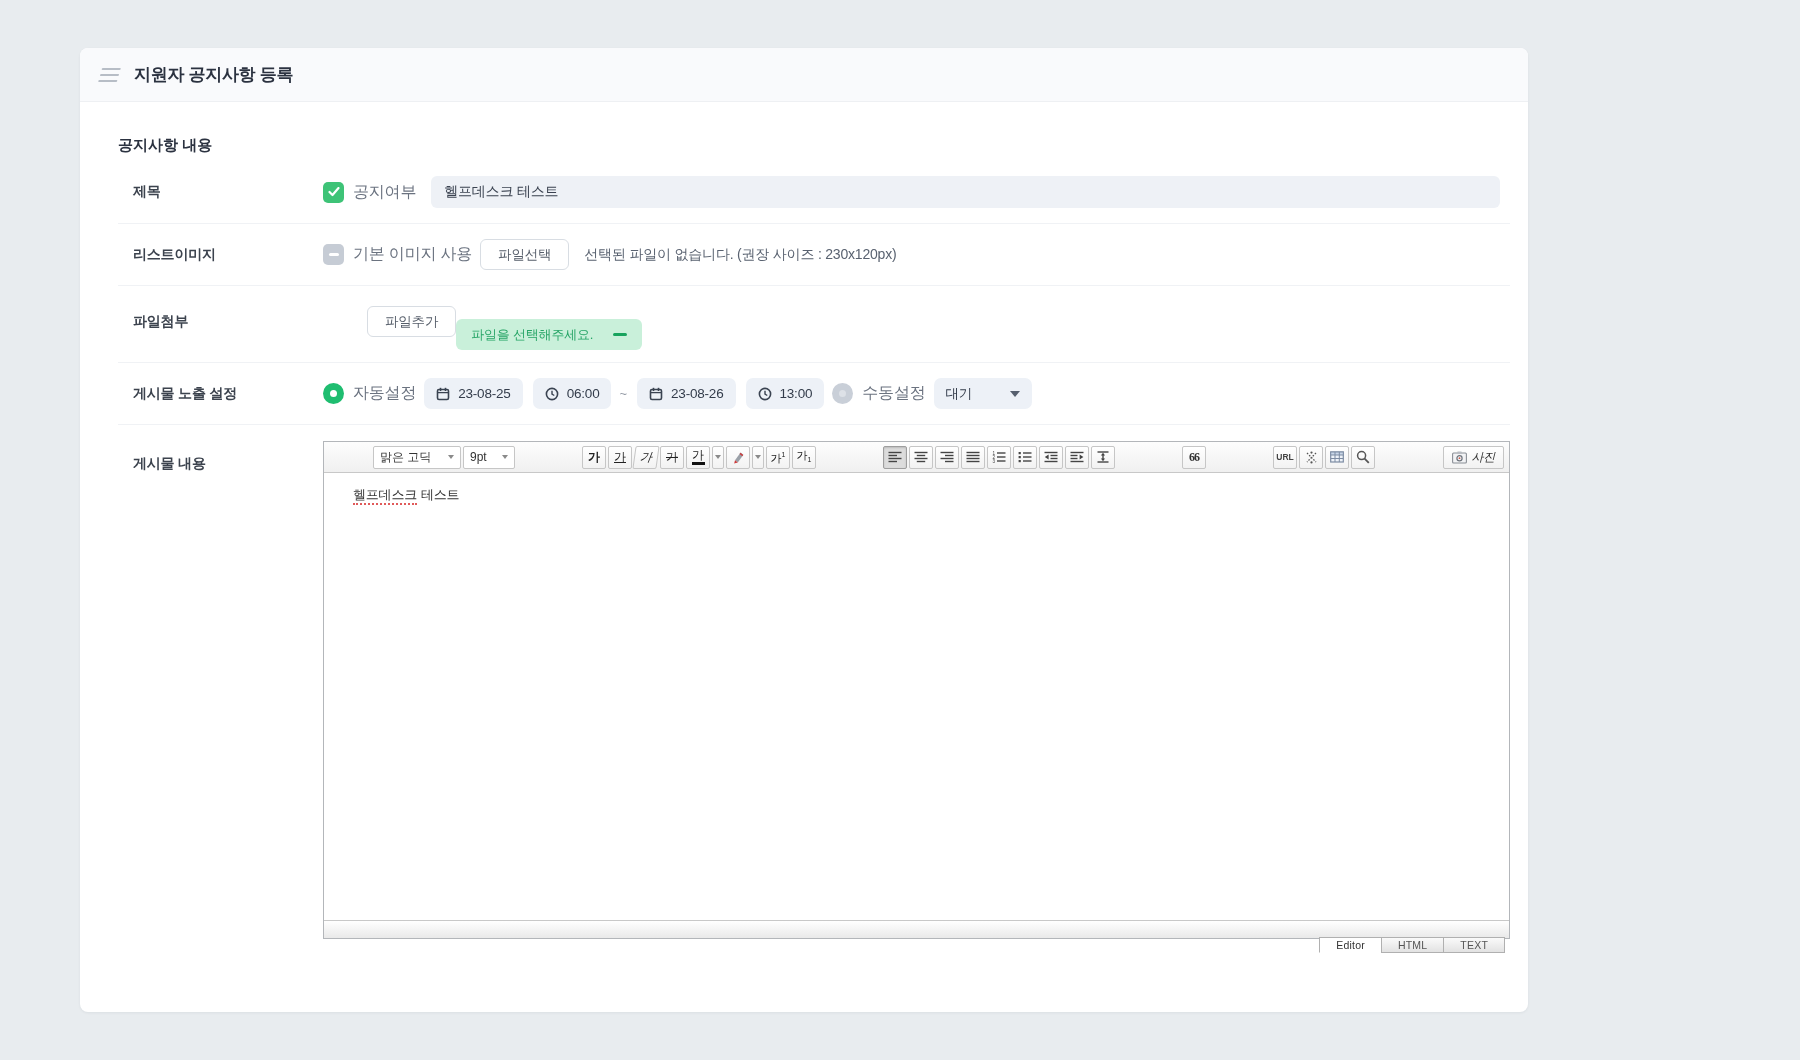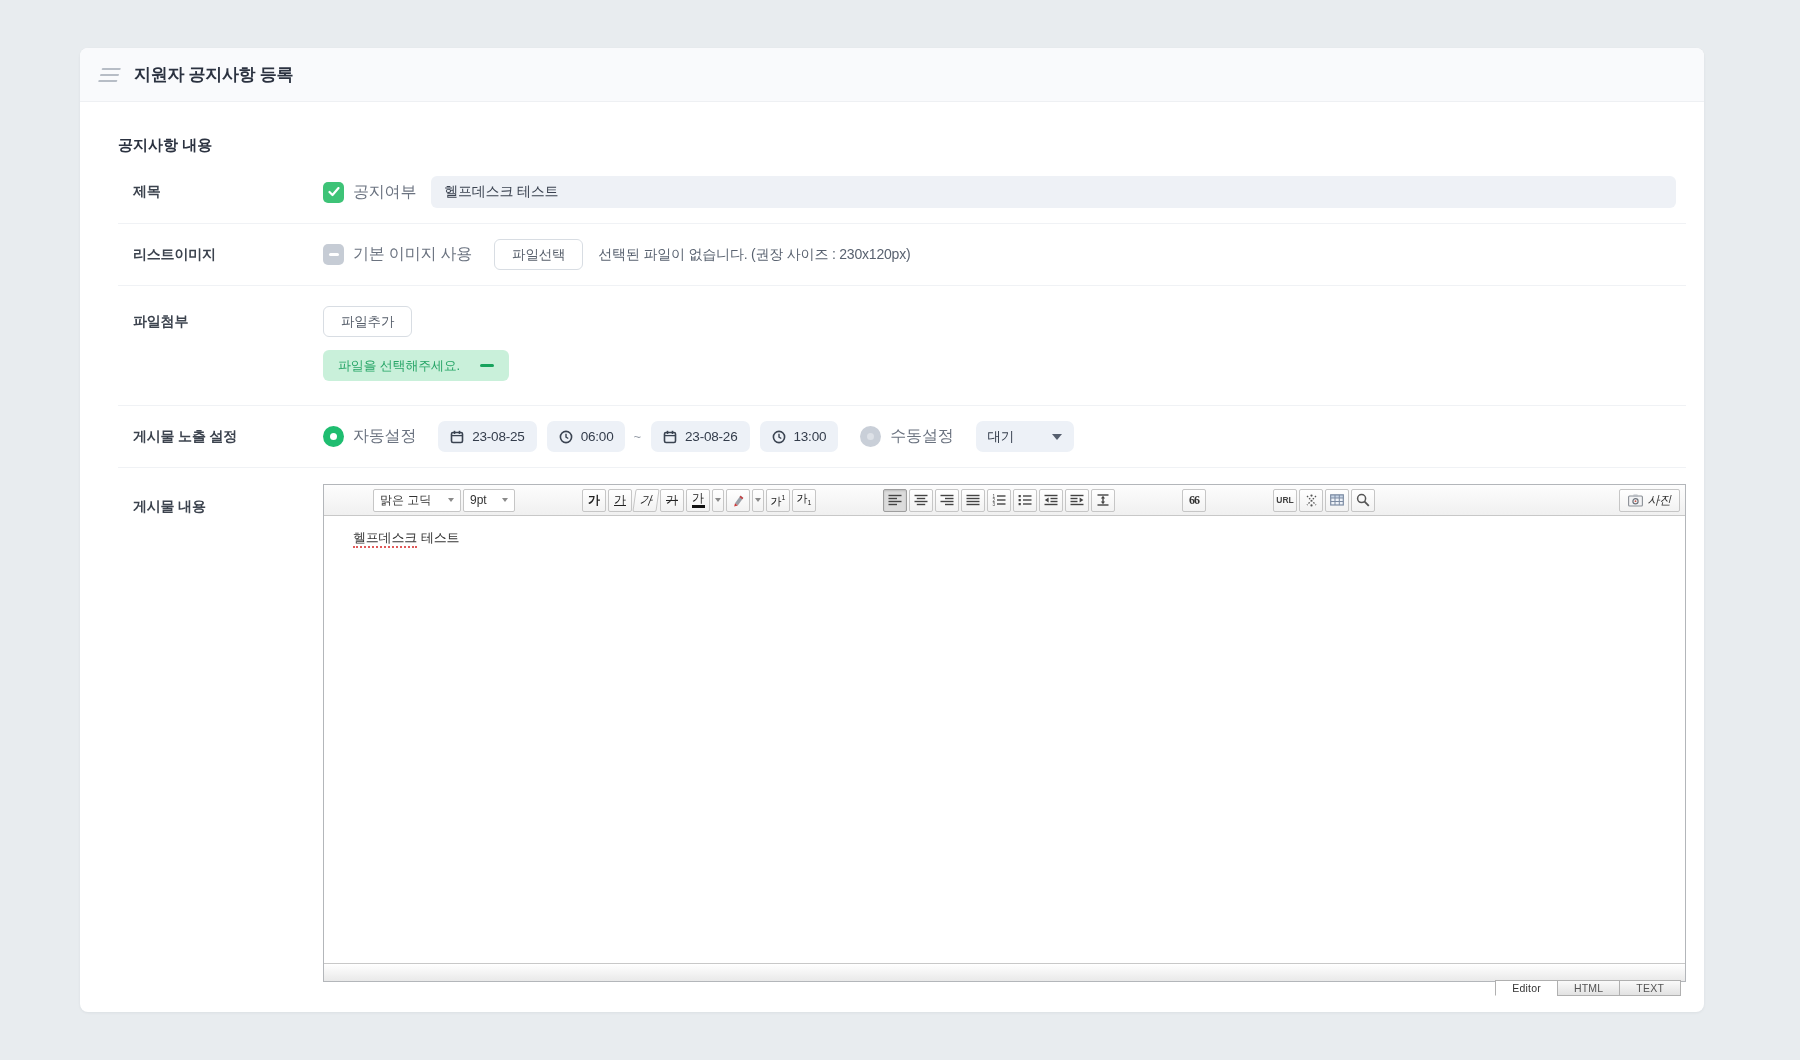--- a/index.html
+++ b/index.html
@@ -1,17 +1,17 @@
 <!DOCTYPE html>
 <html><head>
 <meta charset="utf-8">
 <style>
   * { margin:0; padding:0; box-sizing:border-box; }
   html,body { width:1800px; height:1060px; background:#e8ecef; font-family:"Liberation Sans","DejaVu Sans",sans-serif; }
-  .card { position:absolute; left:80px; top:48px; width:1624px; height:964px; background:#fff; border-radius:8px; box-shadow:0 1px 3px rgba(25,35,50,.06); overflow:hidden; }
+  .card { position:absolute; left:80px; top:48px; width:1448px; height:964px; background:#fff; border-radius:8px; box-shadow:0 1px 3px rgba(25,35,50,.06); overflow:hidden; }
   .card-header { height:54px; background:#f9fafc; border-bottom:1px solid #eef0f3; display:flex; align-items:center; padding:0 18px; gap:13px; }
   .hamburger { display:flex; flex-direction:column; gap:4px; transform:skewX(-16deg); padding:2px; }
   .hamburger span { width:19px; height:2px; background:#b7bdc6; border-radius:2px; display:block; }
   .card-title { font-size:17px; font-weight:bold; color:#2b3240; letter-spacing:-.3px; }
   .content { padding:0 18px 0 38px; }
   .section-title { margin-top:34px; margin-bottom:6px; font-size:15px; font-weight:bold; color:#2b3240; padding-left:0; }
   .frow { display:flex; border-bottom:1px solid #f0f2f5; padding:15px 0; align-items:center; }
   .frow.top { align-items:flex-start; }
   .frow:last-child { border-bottom:none; }
   .flabel { width:205px; min-width:205px; padding-left:15px; font-size:14px; font-weight:600; color:#3c434e; letter-spacing:-.2px; }
@@ -24,29 +24,29 @@
   .cb-label { font-size:16px; color:#6b7380; margin-left:9px; letter-spacing:-.2px; }
   .radio { width:21px; height:21px; border-radius:50%; display:flex; align-items:center; justify-content:center; }
   .radio.on { background:#1fbd70; }
   .radio.off { background:#c9cfd8; }
   .radio .dot { width:7px; height:7px; border-radius:50%; background:#fff; }
   .radio.off .dot { background:#dde1e7; }
   
   .title-input { flex:1; height:32px; background:#eef1f6; border:none; border-radius:6px; margin-left:15px; margin-right:10px; padding:0 13px; font-size:14px; color:#3a4250; font-family:inherit; letter-spacing:-.2px; outline:none; }
   .btn-outline { height:31px; background:#fff; border:1px solid #d8dde3; border-radius:6px; padding:0 17px; font-size:13.5px; color:#565e6a; display:inline-flex; align-items:center; letter-spacing:-.2px; cursor:pointer; }
   .hint-text { font-size:14px; color:#596270; margin-left:15px; letter-spacing:-.2px; }
-  .attach-col { display:flex; flex-direction:column; align-items:flex-start; }
+  .attach-col { display:flex; align-items:flex-start; }
   .file-notice { margin-top:13px; height:31px; background:#c9f0da; border-radius:6px; display:inline-flex; align-items:center; padding:0 15px; gap:20px; }
   .file-notice .txt { font-size:13px; color:#27a567; letter-spacing:-.2px; }
   .minus-ic { width:14px; height:3px; background:#17a35d; border-radius:2px; }
   .pill-field { height:31px; background:#edf1f7; border-radius:7px; display:inline-flex; align-items:center; gap:8px; padding:0 12px; font-size:13.5px; color:#333c4b; font-weight:500; letter-spacing:-.2px; cursor:pointer; }
   .tilde { color:#939aa5; font-size:13px; margin:0 2px; }
   .sel-field { width:98px; justify-content:space-between; }
   .caret-dn { width:0; height:0; border-left:5px solid transparent; border-right:5px solid transparent; border-top:6px solid #565f6e; }
-  .gap8 { margin-left:8px; } .gap10 { margin-left:10px; } .gap22 { margin-left:22px; }
+  .gap8 { margin-left:8px; } .gap10 { margin-left:10px; } .gap22 { margin-left:8px; }
   
   .editor-wrap { flex:1; }
   .editor { border:1px solid #b3b6ba; background:#fff; }
   .ed-toolbar { height:31px; background:linear-gradient(#fdfdfd,#f0f0f0); border-bottom:1px solid #c8c8c8; display:flex; align-items:center; padding:0 5px; }
   .tb-group { display:flex; gap:2px; margin-right:23px;padding-left:44px; }
   .tb-btn { height:23px; min-width:24px; background:linear-gradient(#ffffff,#f2f2f2); border:1px solid #c6c6c6; border-radius:2px; display:flex; align-items:center; justify-content:center; font-size:12px; color:#222; cursor:pointer; padding:0 2px; }
   .tb-btn.pressed { background:#dcdcdc; border-color:#9e9e9e; box-shadow:inset 0 1px 2px rgba(0,0,0,.15); }
   .tb-sel { height:23px; background:#fff; border:1px solid #c6c6c6; border-radius:2px; display:flex; align-items:center; justify-content:space-between; font-size:12px; color:#333; padding:0 6px; cursor:pointer; }
   .tb-sel .sc { width:0; height:0; border-left:3.5px solid transparent; border-right:3.5px solid transparent; border-top:4.5px solid #8a8a8a; margin-left:6px; }
   .w-font { width:88px; } .w-size { width:52px; }
@@ -105,21 +105,21 @@
       <div class="fbody">
         <div class="cb ind">
             <div class="minus"></div>
           </div>
         <span class="cb-label">기본 이미지 사용</span>
         <button class="btn-outline gap22">파일선택</button>
         <span class="hint-text">선택된 파일이 없습니다. (권장 사이즈 : 230x120px)</span>
       </div>
     </div>
 
-    <div class="frow top" style="padding:20px 0 24px;">
+    <div class="frow top" style="padding:20px 0 12px;gap:44px;">
       <div class="flabel" style="padding-top:7px;">파일첨부</div>
       <div class="fbody attach-col">
         <button class="btn-outline">파일추가</button>
         <div class="file-notice">
           <span class="txt">파일을 선택해주세요.</span>
           <div class="minus-ic"></div>
         </div>
       </div>
     </div>
 

